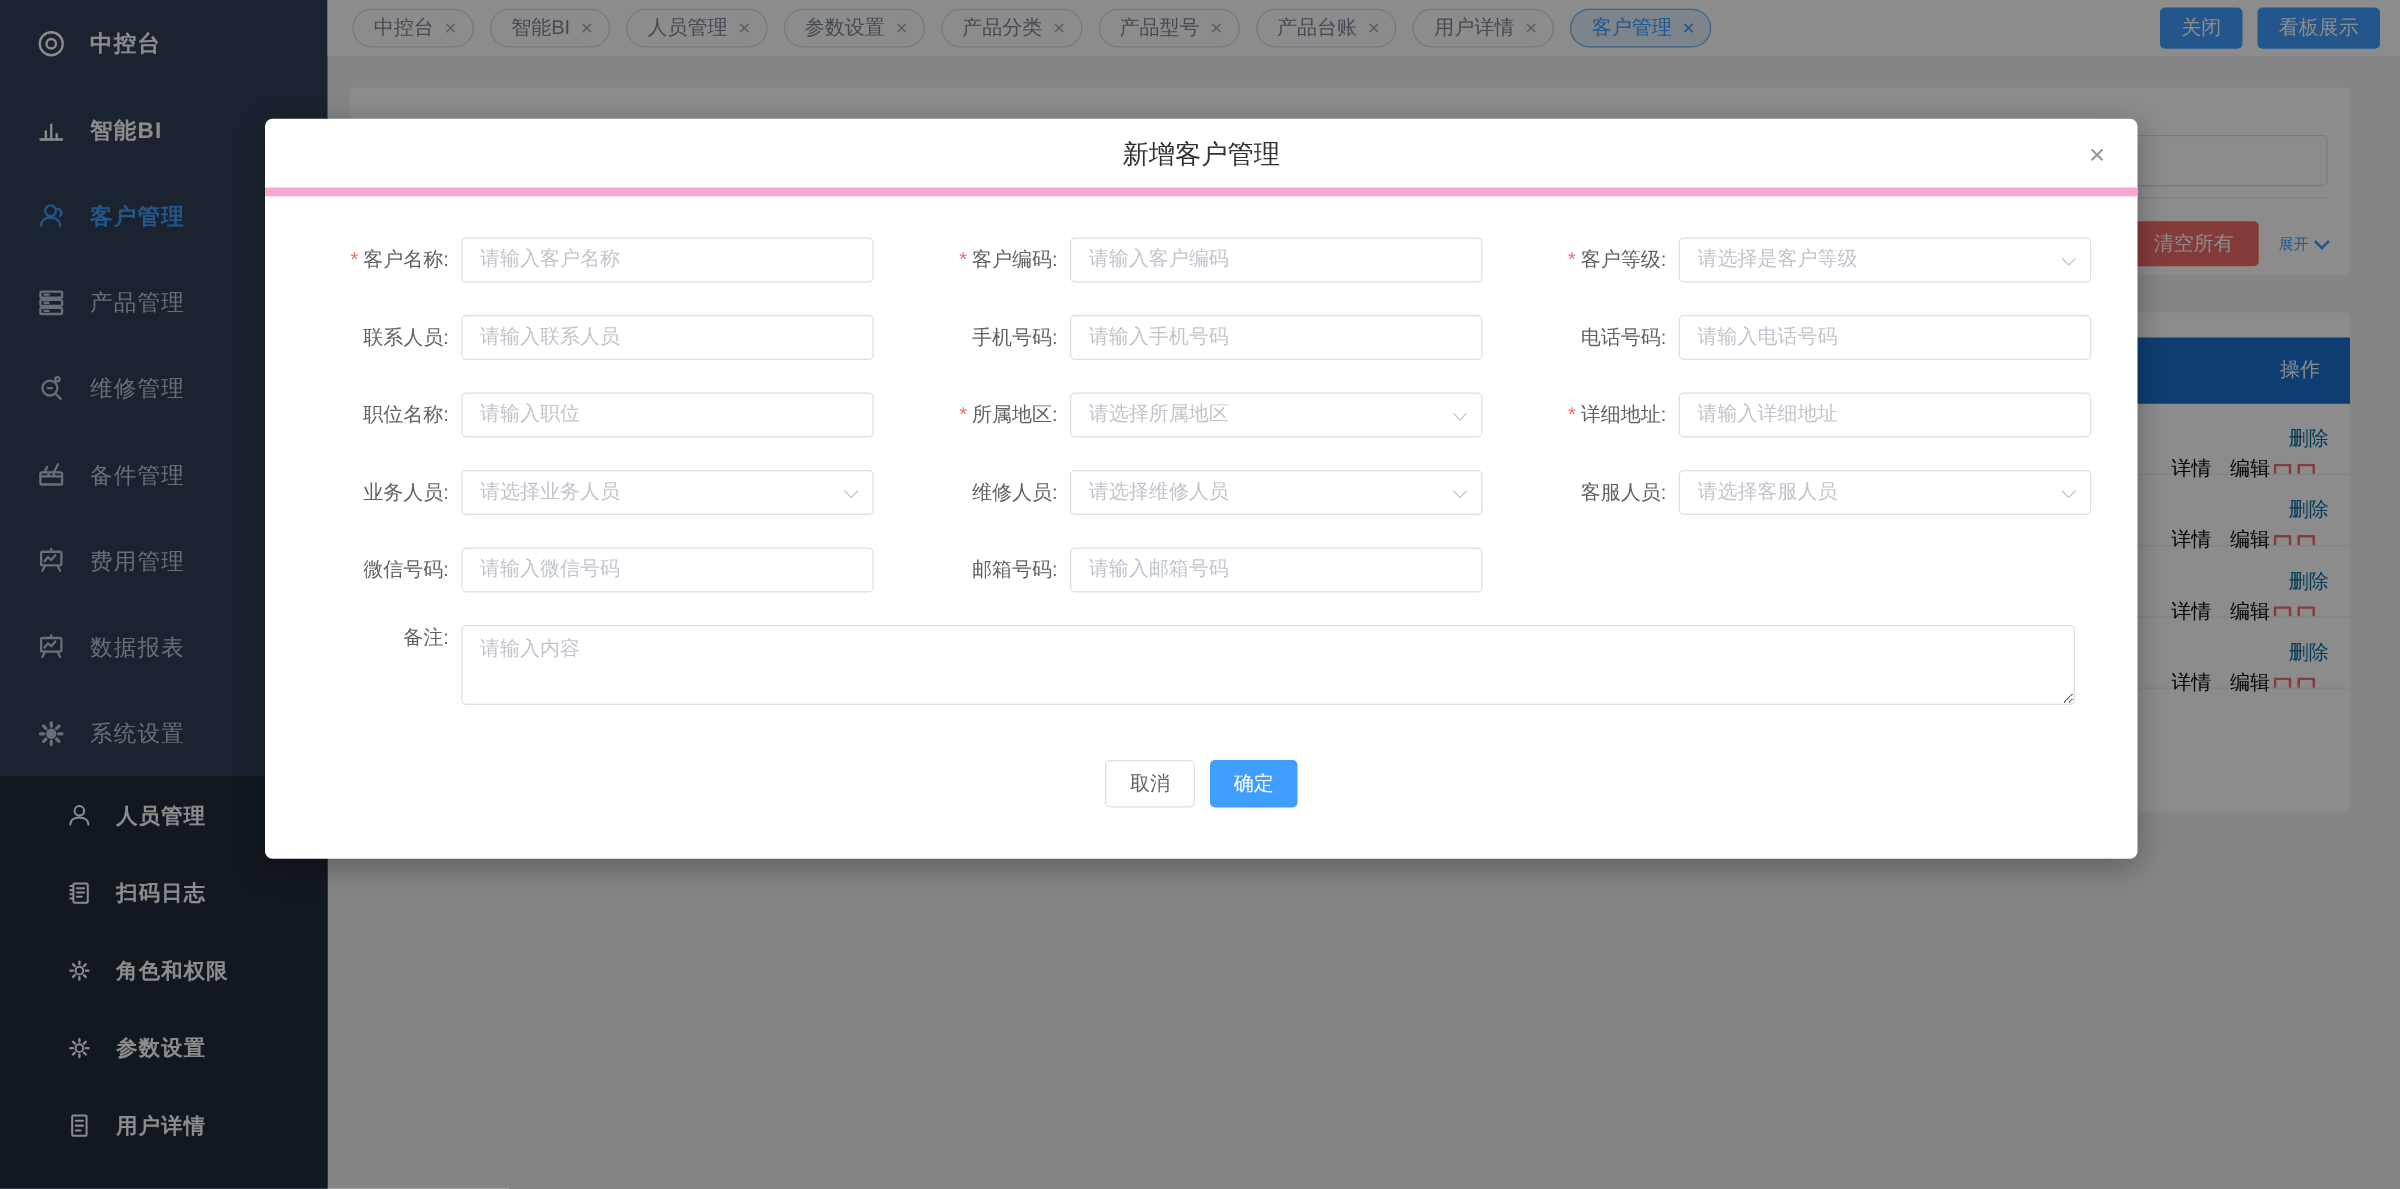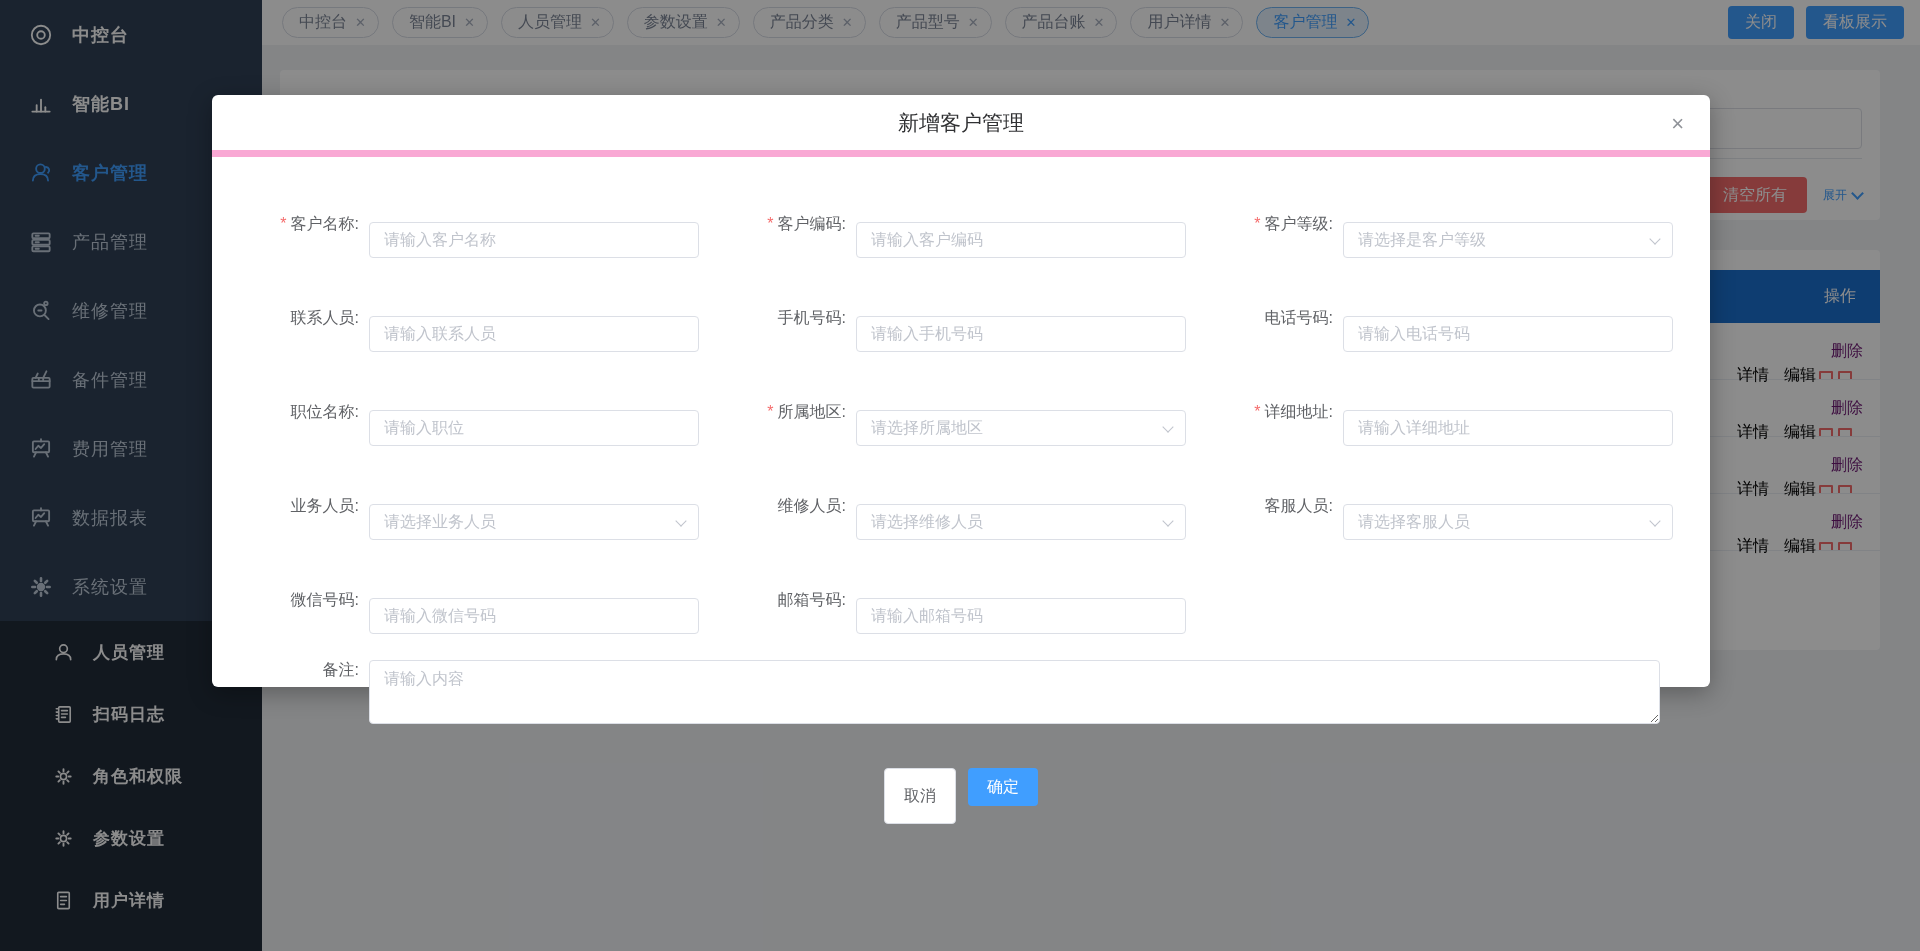--- a/index.html
+++ b/index.html
@@ -38,45 +38,45 @@
   .search-input::placeholder { color:#c0c4cc; }
   .search-divider { position:absolute; top:88px; left:18px; right:18px; height:1px; background:#e4e7ed; }
   .filter-actions { position:absolute; top:107px; right:18px; display:flex; align-items:center; gap:16px; }
   .btn-danger { background:#f56c6c; color:#fff; height:36px; padding:0 20px; }
   .expand-link { color:#409EFF; font-size:12px; cursor:pointer; display:flex; align-items:center; gap:6px; }
   .chev { width:9px; height:9px; border-right:2px solid currentColor; border-bottom:2px solid currentColor; transform:rotate(45deg); margin-top:-4px; }
   .table-card { left:18px; top:205px; width:1600px; height:400px; padding:20px 0 0 0; }
   .thead { height:53px; margin:0 0; background:#1b6fce; display:flex; align-items:center; justify-content:flex-end; padding-right:24px; color:#fff; font-size:16px; }
   .trow { position:relative; height:57px; border-bottom:1px solid #ebeef5; display:flex; align-items:center; justify-content:flex-end; gap:15px; padding-right:17px; font-size:16px; }
   .trow a { cursor:pointer; text-decoration:none; }
-  .lnk-blue { color:#000000;margin-top:48px; } .lnk-red { color:#701a75; }
+  .lnk-blue { color:#000000;margin-top:48px; } .lnk-red { color:#0369a1; }
   .frag { position:absolute; right:28px; bottom:0; height:8px; overflow:hidden; display:flex; gap:5px; }
   .frag i { display:block; width:14px; height:14px; border:2px solid #f56c6c; border-radius:1px; }
 
   
   .overlay { position:absolute; inset:0; background:rgba(0,0,0,0.45); z-index:40; }
   .modal { position:absolute; left:212px; top:95px; width:1498px; height:592px; background:#fff; border-radius:6px; box-shadow:0 6px 24px rgba(0,0,0,.3); z-index:50; }
   .modal-header { position:relative; height:62px; border-bottom:7px solid #f9a8d4; display:flex; align-items:center; justify-content:center; }
   .modal-title { font-size:21px; color:#303133; }
   .modal-close { position:absolute; right:26px; top:18px; font-size:22px; color:#909399; cursor:pointer; line-height:1; }
   .modal-body { padding:33px 26px 0 11px; }
   .form-row { display:grid; grid-template-columns:repeat(3,1fr); margin-bottom:26px; }
   .field { display:flex; align-items:center; }
   .flabel { width:146px; flex:0 0 146px; text-align:right; font-size:16px; color:#606266; padding-right:10px; }
   .req { color:#f56c6c; margin-right:4px; }
-  .control { position:relative; flex:1; max-width:330px;margin-top:32px; }
+  .control { position:relative; flex:1; max-width:330px; }
   .control input, .note-area textarea { width:100%; height:36px; border:1px solid #dcdfe6; border-radius:4px; padding:0 14px; font-size:16px; font-family:inherit; color:#606266; background:#fff; }
   .control input::placeholder, .note-area textarea::placeholder { color:#c0c4cc; }
   .control.is-select input { cursor:pointer; }
   .sel-chev { position:absolute; right:14px; top:13px; width:8px; height:8px; border-right:1.5px solid #c0c4cc; border-bottom:1.5px solid #c0c4cc; transform:rotate(45deg); pointer-events:none; }
   .note-row { display:flex; margin-bottom:0; }
   .note-area { flex:1; margin-right:24px; }
   .note-area textarea { height:64px; padding:8px 14px; resize:vertical; display:block; }
   .modal-footer { display:flex; justify-content:center; gap:12px; margin-top:44px; }
-  .btn-plain { background:#fff; border:1px solid #dcdfe6; color:#606266; width:72px; height:56px; }
+  .btn-plain { background:#fff; border:1px solid #dcdfe6; color:#606266; width:72px; height:38px; }
   .btn-confirm { background:#409EFF; color:#fff; width:70px; height:38px; }
 </style>
 </head>
 <body>
 
 <aside class="sidebar">
   <nav id="menu-main">
       <div class="menu-item hl">
         <span class="mi-icon">
           <svg viewBox="0 0 24 24" fill="none" stroke="currentColor" stroke-width="1.7" stroke-linecap="round" stroke-linejoin="round">

